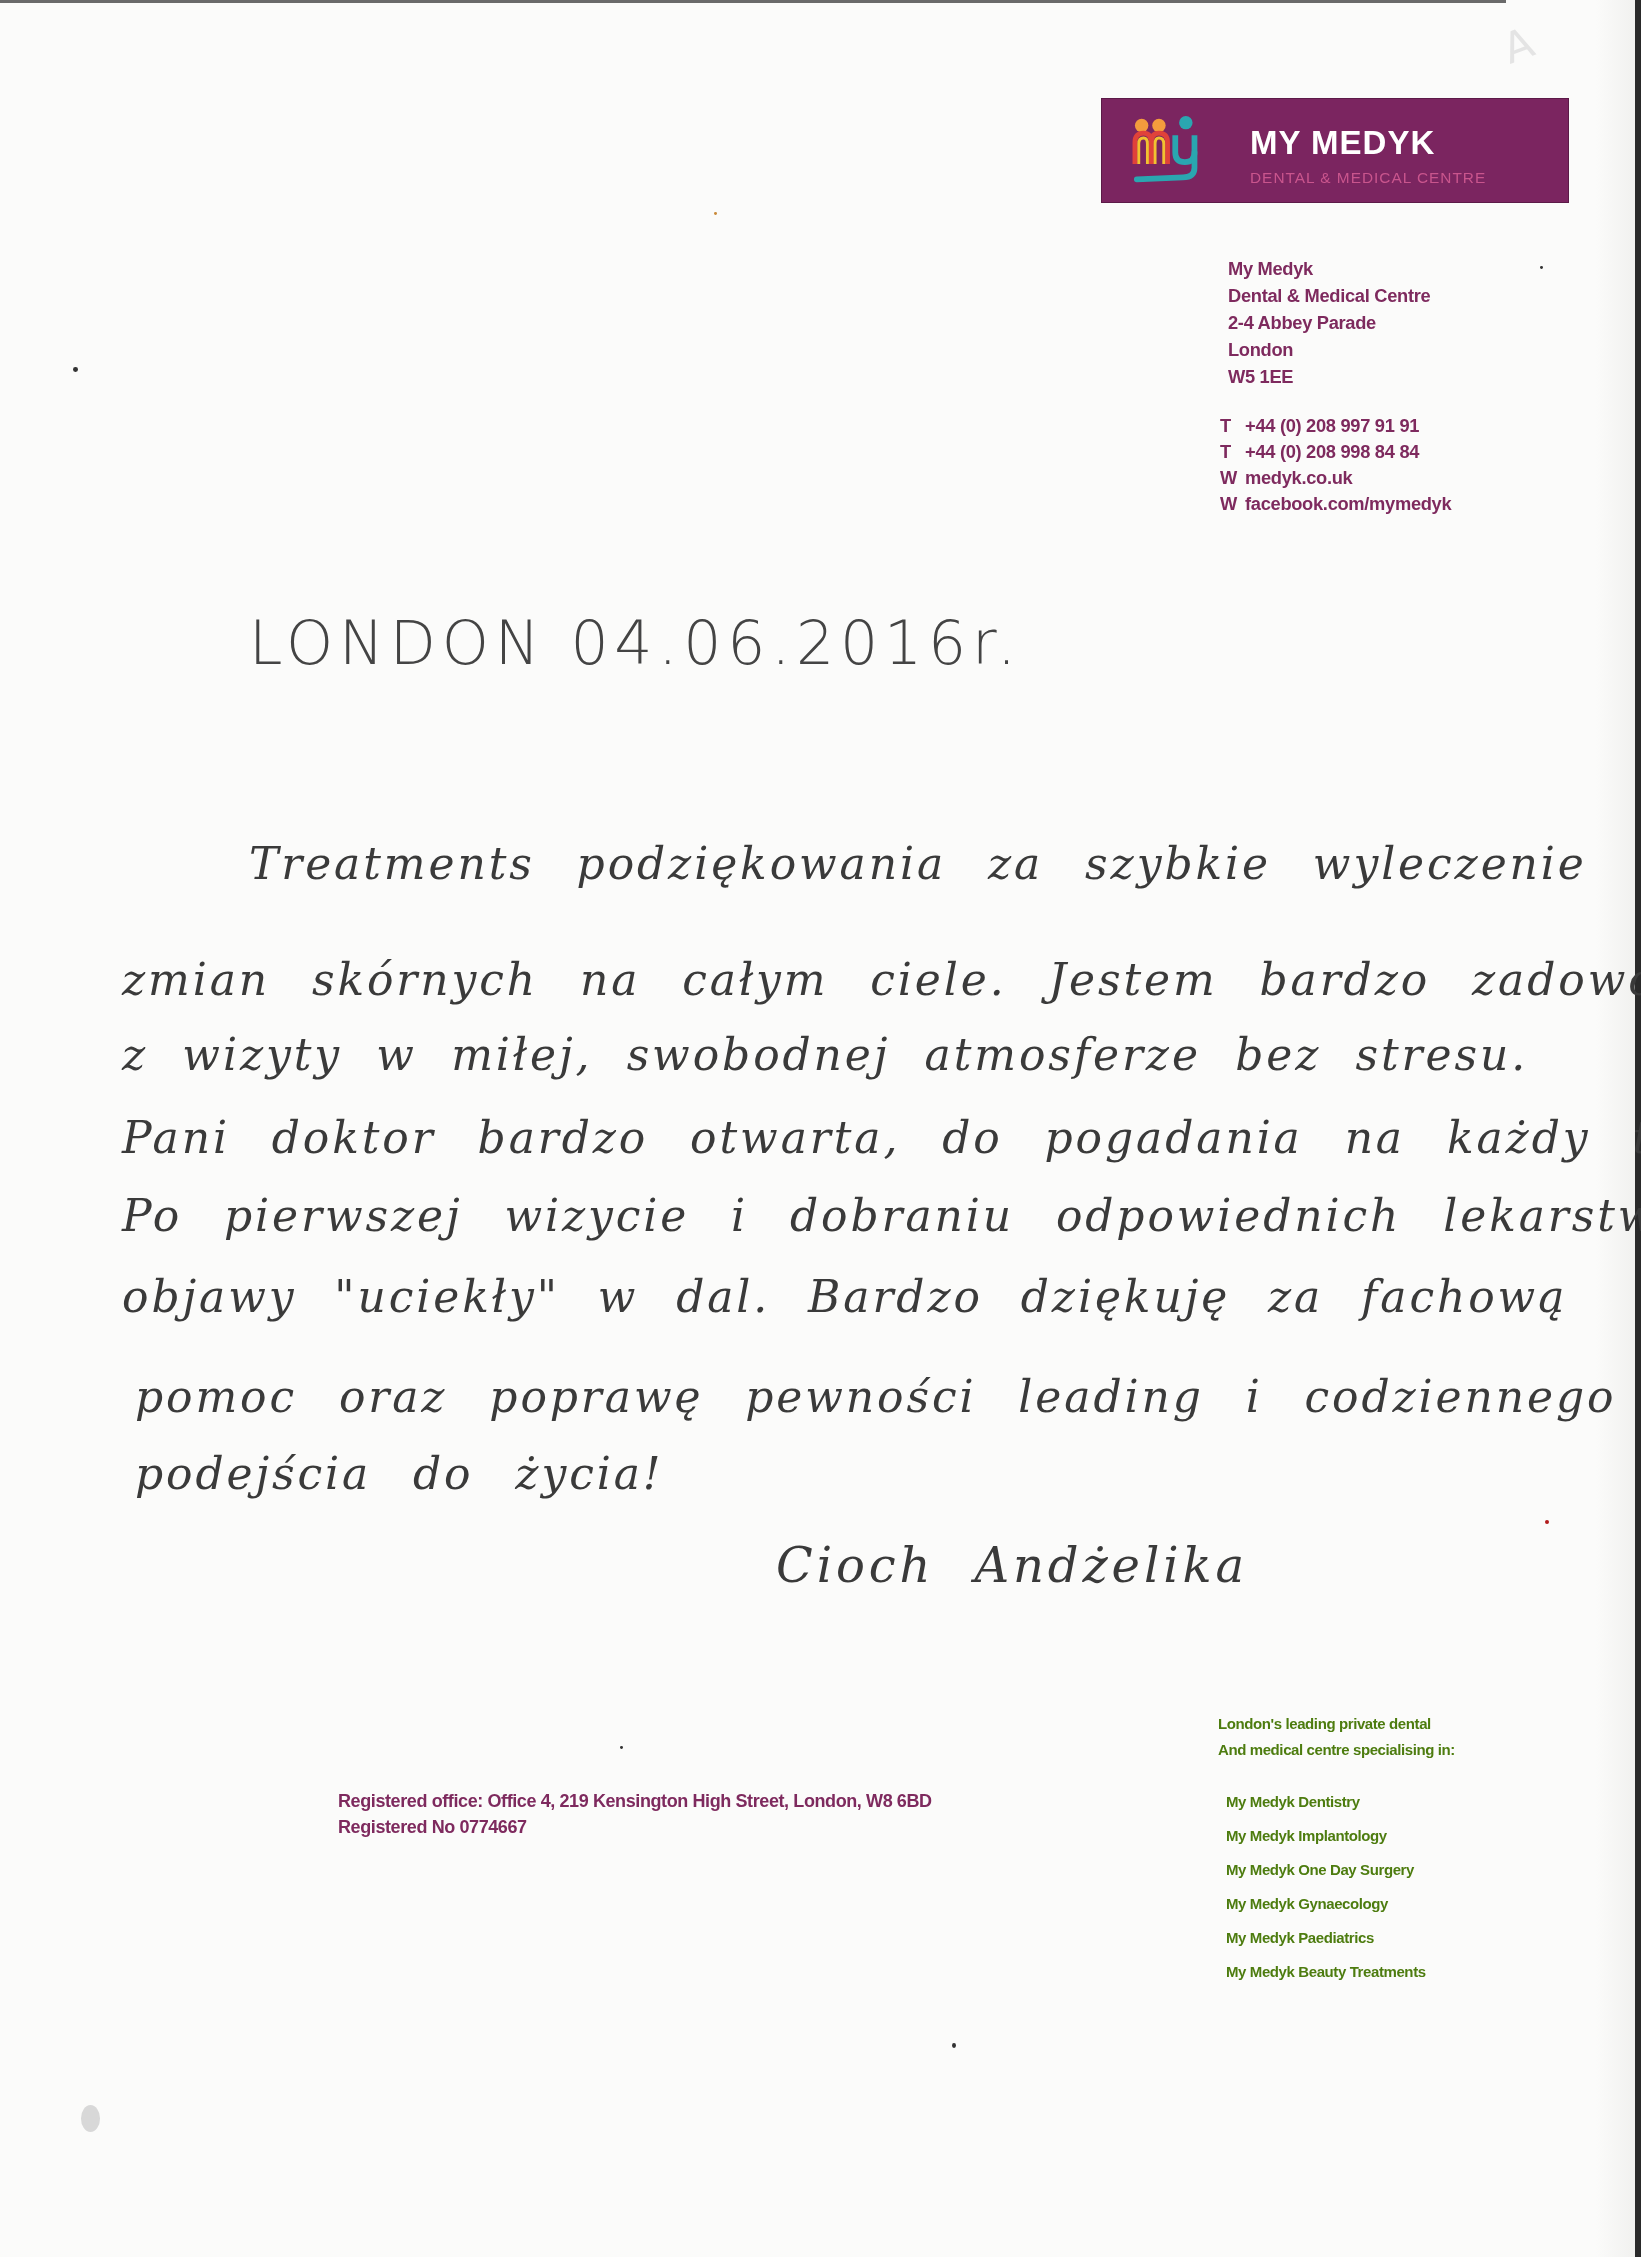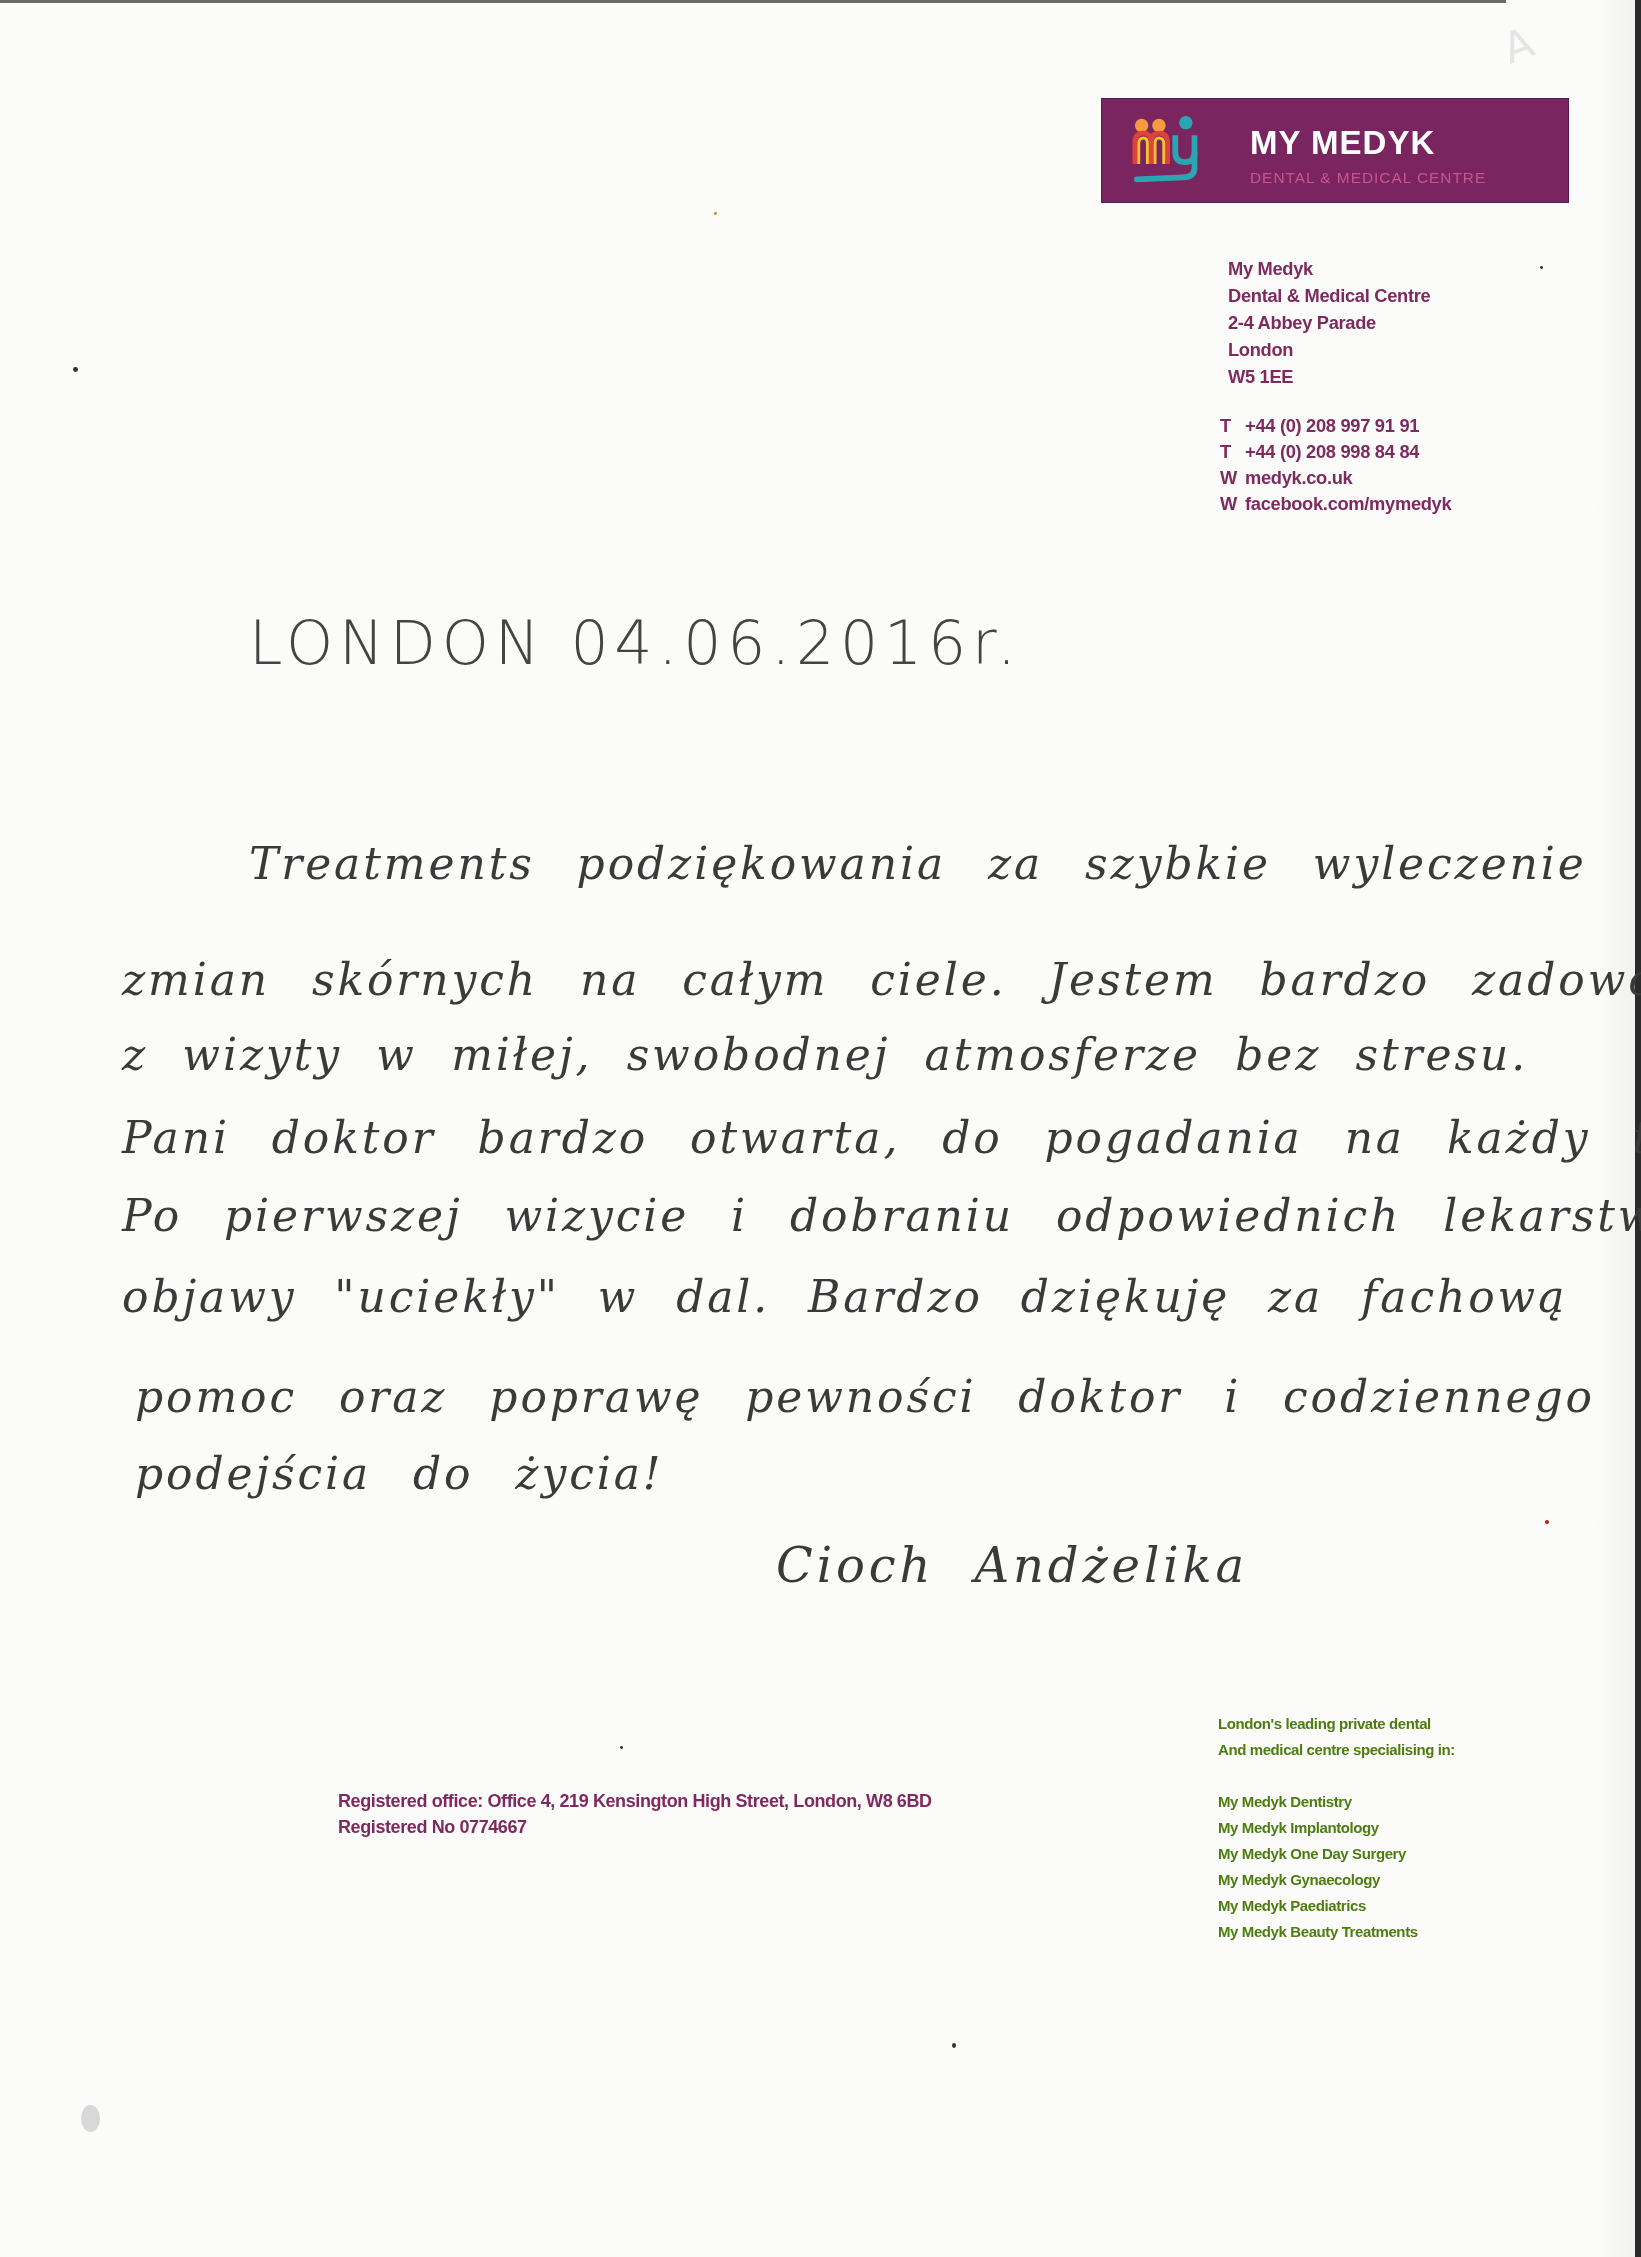--- a/index.html
+++ b/index.html
@@ -101,21 +101,21 @@
       color: #7e2a5e; font-size: 18px; line-height: 26px;
       font-weight: bold; letter-spacing: -0.4px;
     }
     .services-block {
       position: absolute; left: 1218px; top: 1711px;
       color: #4d7c0f; font-size: 15px; line-height: 26px;
       font-weight: bold; letter-spacing: -0.4px;
     }
     .services-intro { margin-bottom: 26px; }
     .services-list { margin: 0; padding: 0; list-style: none; }
-    .services-list li { margin: 0; }
+    .services-list li { margin: 8px; }
     
     .speck { position: absolute; border-radius: 50%; background: #333; }
     .speck-red { background: #b21c1c; }
     .speck-grey { background: #d8d8d8; }
   </style>
 </head>
 <body>
 
 <div class="page-edge-top"></div>
 <div class="page-edge-right-light"></div>
@@ -165,21 +165,21 @@
 </div>
 
 <div class="handwritten hw-place-date">LONDON 04.06.2016r.</div>
 
 <div class="handwritten hw-line hw-l1">Treatments podziękowania za szybkie wyleczenie</div>
 <div class="handwritten hw-line hw-l2">zmian skórnych na całym ciele. Jestem bardzo zadowolona</div>
 <div class="handwritten hw-line hw-l3">z wizyty w miłej, swobodnej atmosferze bez stresu.</div>
 <div class="handwritten hw-line hw-l4">Pani doktor bardzo otwarta, do pogadania na każdy temat.</div>
 <div class="handwritten hw-line hw-l5">Po pierwszej wizycie i dobraniu odpowiednich lekarstw</div>
 <div class="handwritten hw-line hw-l6">objawy "uciekły" w dal. Bardzo dziękuję za fachową</div>
-<div class="handwritten hw-line hw-l7">pomoc oraz poprawę pewności doktor i codziennego</div>
+<div class="handwritten hw-line hw-l7">pomoc oraz poprawę pewności leading i codziennego</div>
 <div class="handwritten hw-line hw-l8">podejścia do życia!</div>
 
 <div class="handwritten hw-signature">Cioch Andżelika</div>
 
 <div class="reg-block">
   <div>Registered office: Office 4, 219 Kensington High Street, London, W8 6BD</div>
   <div>Registered No 0774667</div>
 </div>
 
 <div class="services-block">

